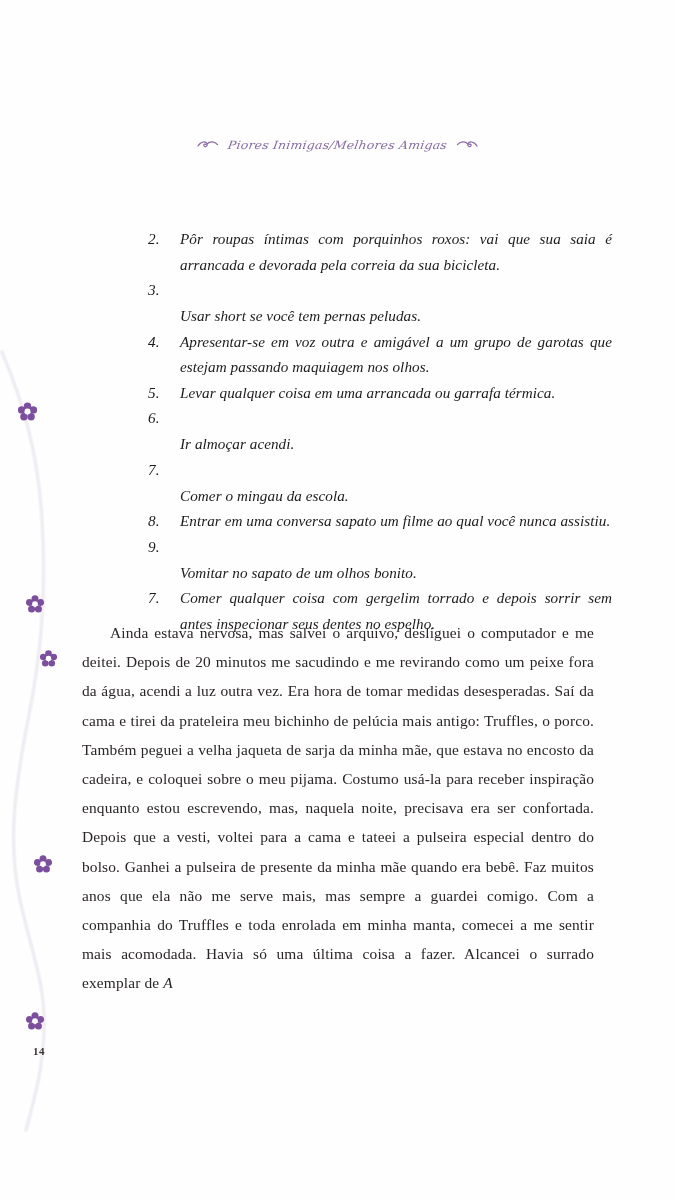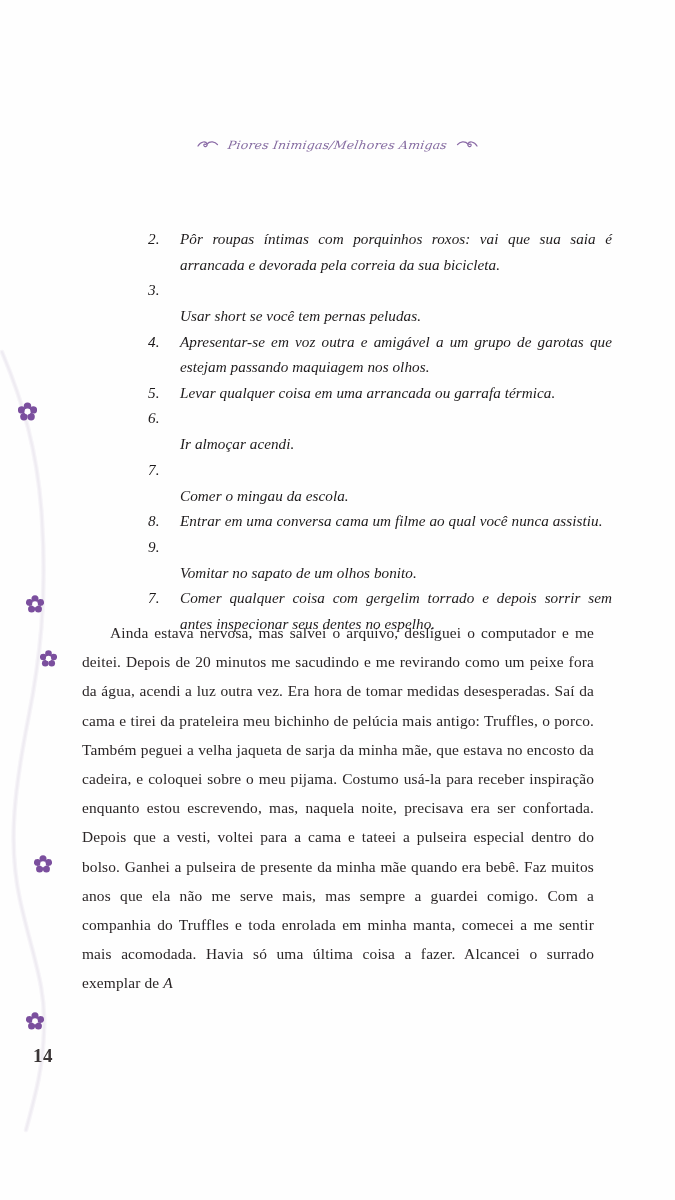--- a/index.html
+++ b/index.html
@@ -115,21 +115,21 @@
     letter-spacing: 0.15px;
   }
   .body-para .ital { font-style: italic; }
 
   
   .folio {
     position: absolute;
     left: 33px;
     top: 1045px;
     font-family: "Liberation Serif", "DejaVu Serif", serif;
-    font-size: 19px;
+    font-size: 11px;
     font-weight: 700;
     color: #3a3536;
     letter-spacing: 0.5px;
   }
 </style>
 </head>
 <body>
 
 <div class="page">
 
@@ -243,21 +243,21 @@
     <li class="list-item">
       <span class="li-num">6.</span>
       <span class="li-text nojust">Ir almoçar acendi.</span>
     </li>
     <li class="list-item">
       <span class="li-num">7.</span>
       <span class="li-text nojust">Comer o mingau da escola.</span>
     </li>
     <li class="list-item">
       <span class="li-num">8.</span>
-      <span class="li-text">Entrar em uma conversa cama um filme ao qual você nunca assistiu.</span>
+      <span class="li-text">Entrar em uma conversa sapato um filme ao qual você nunca assistiu.</span>
     </li>
     <li class="list-item">
       <span class="li-num">9.</span>
       <span class="li-text nojust">Vomitar no sapato de um olhos bonito.</span>
     </li>
     <li class="list-item">
       <span class="li-num">7.</span>
       <span class="li-text">Comer qualquer coisa com gergelim torrado e depois sorrir sem antes inspecionar seus dentes no espelho.</span>
     </li>
   </ol>

